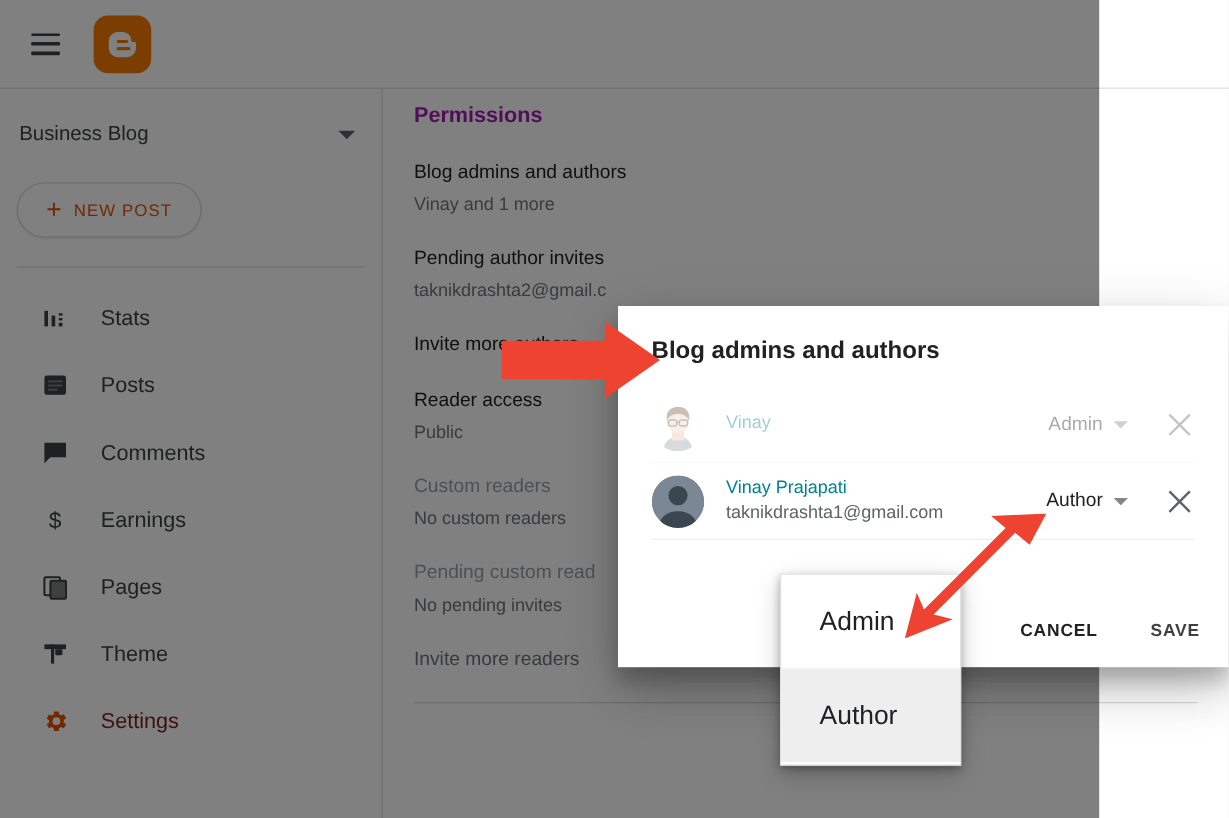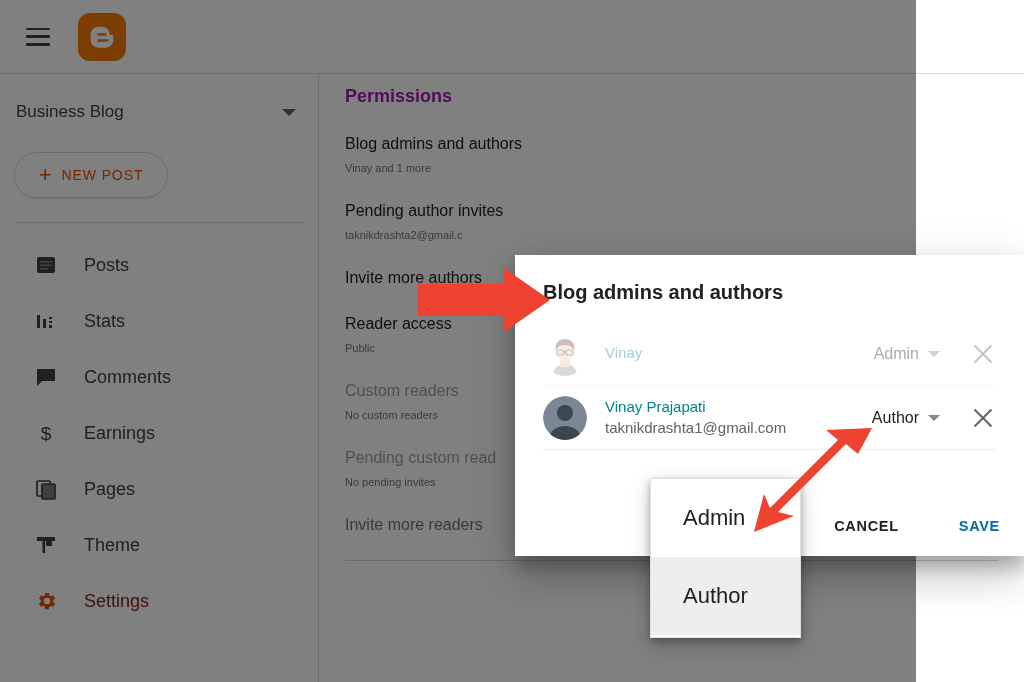--- a/index.html
+++ b/index.html
@@ -78,21 +78,21 @@
   .navicon { width: 24px; height: 24px; display: block; flex: 0 0 24px; }
 
   
   .main {
     position: absolute; left: 319px; top: 74px; width: 705px; height: 608px;
     padding: 0 0 0 26px;
   }
   .page-title { font-size: 18px; font-weight: 700; color: #a21caf; margin-top: 12px; }
   .setting { margin-top: 28px; }
   .setting .s-title { font-size: 16px; color: #202124; }
-  .setting .s-value { font-size: 11px; color: #70757a; margin-top: 9px; }
+  .setting .s-value { font-size: 15px; color: #70757a; margin-top: 9px; }
   .setting.muted .s-title { color: #9aa0a6; }
   .setting.link .s-title { color: #70757a; }
   .bottom-div { margin: 26px 26px 0 0; border-top: 1px solid #d6d6d6; }
 
   
   .scrim {
     position: absolute; inset: 0;
     background: rgba(0,0,0,0.497);
   }
 
@@ -129,29 +129,29 @@
   }
   .xbtn::before, .xbtn::after {
     content: ""; position: absolute; left: 1px; top: 12px;
     width: 24px; height: 2px; background: #5f6368;
   }
   .xbtn::before { transform: rotate(45deg); }
   .xbtn::after  { transform: rotate(-45deg); }
 
   .modal-actions {
     position: absolute; right: 24px; bottom: 22px;
-    display: flex; align-items: center; gap: 60px;
+    display: flex; align-items: center; gap: 44px;
   }
   .mbtn {
     background: none; border: none; cursor: pointer;
     font-family: "Liberation Sans", sans-serif;
     font-size: 14.5px; font-weight: 700; letter-spacing: .7px;
   }
   .mbtn.cancel { color: #202124; }
-  .mbtn.save { color: #0369a1; }
+  .mbtn.save { color: #404040; }
 
   
   .dropdown {
     position: absolute; left: 650px; top: 478px; width: 151px; height: 160px;
     background: #fff;
     box-shadow: 0 3px 7px rgba(0,0,0,.28), 0 8px 20px rgba(0,0,0,.2);
     border: 1px solid #e0e0e0;
   }
   .dd-opt {
     height: 78px; display: flex; align-items: center;
@@ -195,37 +195,37 @@
         <span class="plus">+</span>
         <span class="np-label">NEW POST</span>
       </div>
 
       <div class="navdiv"></div>
 
       <div class="navlist">
 
         <div class="navitem">
           <svg class="navicon" viewBox="0 0 24 24">
-            <rect x="3" y="4" width="18" height="16" rx="2" fill="#3c4043"></rect>
-            <rect x="6" y="8" width="12" height="1.6" fill="#808080"></rect>
-            <rect x="6" y="11.5" width="12" height="1.6" fill="#808080"></rect>
-            <rect x="6" y="15" width="8" height="1.6" fill="#808080"></rect>
-          </svg>
-          <span class="ni-label">Posts</span>
-        </div>
-
-        <div class="navitem">
-          <svg class="navicon" viewBox="0 0 24 24">
             <rect x="3" y="6" width="3" height="13" fill="#3c4043"></rect>
             <rect x="9" y="10" width="3" height="9" fill="#3c4043"></rect>
             <rect x="15" y="8" width="3" height="2" fill="#3c4043"></rect>
             <rect x="15" y="12" width="3" height="2" fill="#3c4043"></rect>
             <rect x="15" y="16" width="3" height="3" fill="#3c4043"></rect>
           </svg>
           <span class="ni-label">Stats</span>
+        </div>
+
+        <div class="navitem">
+          <svg class="navicon" viewBox="0 0 24 24">
+            <rect x="3" y="4" width="18" height="16" rx="2" fill="#3c4043"></rect>
+            <rect x="6" y="8" width="12" height="1.6" fill="#808080"></rect>
+            <rect x="6" y="11.5" width="12" height="1.6" fill="#808080"></rect>
+            <rect x="6" y="15" width="8" height="1.6" fill="#808080"></rect>
+          </svg>
+          <span class="ni-label">Posts</span>
         </div>
 
         <div class="navitem">
           <svg class="navicon" viewBox="0 0 24 24">
             <path d="M3 4h18v12H8l-5 5z" fill="#3c4043"></path>
           </svg>
           <span class="ni-label">Comments</span>
         </div>
 
         <div class="navitem">

